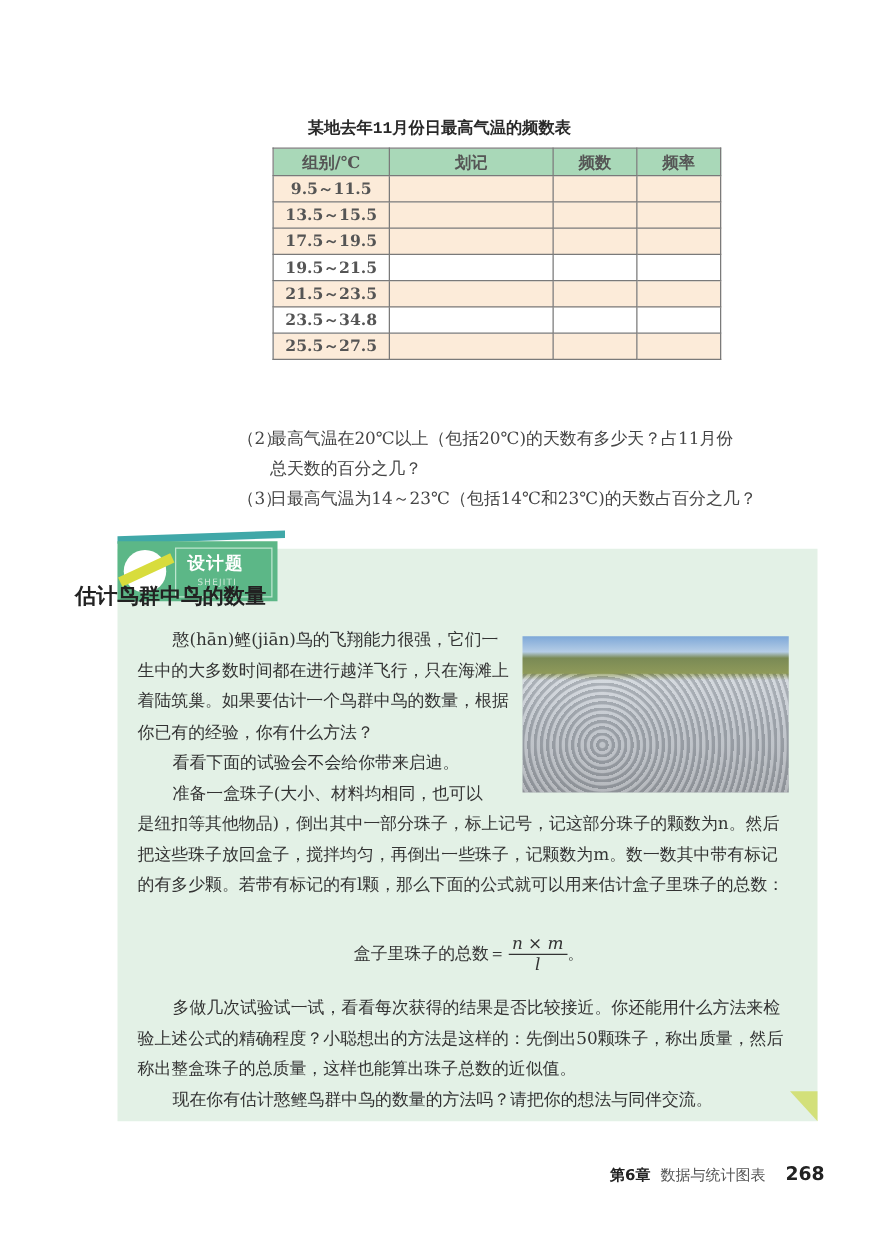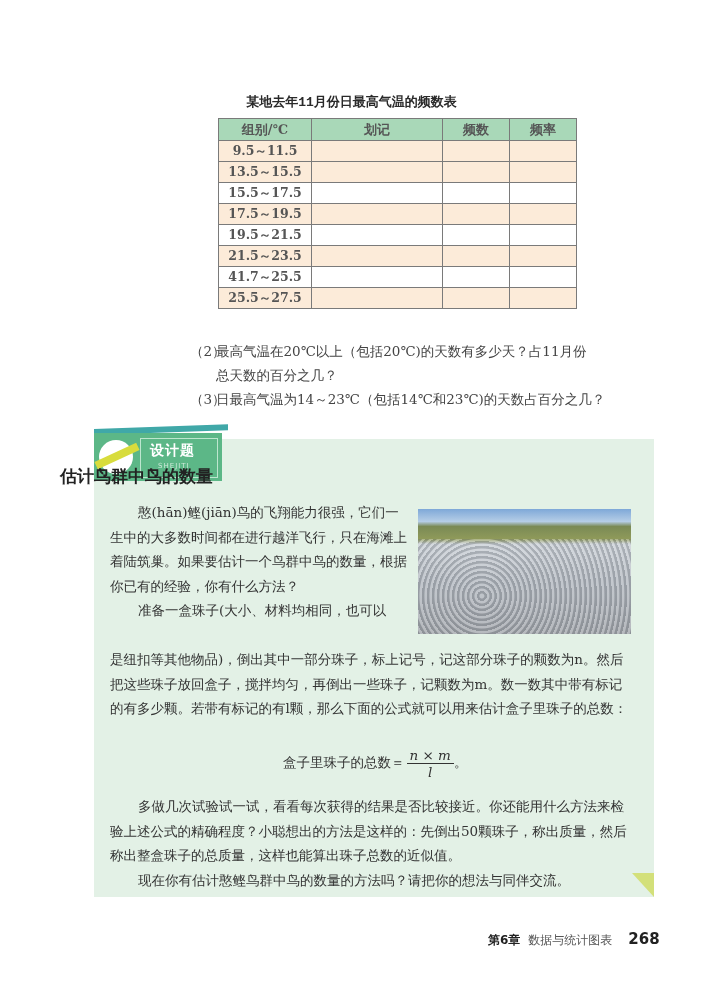--- a/index.html
+++ b/index.html
@@ -70,46 +70,40 @@
         <td></td>
         <td></td>
         <td></td>
       </tr>
     <tr class="odd">
         <td>13.5～15.5</td>
         <td></td>
         <td></td>
         <td></td>
       </tr>
-    <tr class="even">
-        <td>15.5～17.5</td>
-        <td></td>
-        <td></td>
-        <td></td>
-      </tr>
     <tr class="odd">
         <td>17.5～19.5</td>
         <td></td>
         <td></td>
         <td></td>
       </tr>
     <tr class="even">
         <td>19.5～21.5</td>
         <td></td>
         <td></td>
         <td></td>
       </tr>
     <tr class="odd">
         <td>21.5～23.5</td>
         <td></td>
         <td></td>
         <td></td>
       </tr>
     <tr class="even">
-        <td>41.7～25.5</td>
+        <td>23.5～34.8</td>
         <td></td>
         <td></td>
         <td></td>
       </tr>
     <tr class="odd">
         <td>25.5～27.5</td>
         <td></td>
         <td></td>
         <td></td>
       </tr>
@@ -132,20 +126,21 @@
 <div class="badge-stripe"></div>
 <div class="tab-title">设计题</div>
 <div class="tab-sub">SHEJITI</div>
 
 <div class="section-title">估计鸟群中鸟的数量</div>
 
 <div class="photo" title="海滩上密集的憨鲣鸟群"></div>
 
 <div class="para p1">
   <div class="indent">憨(hān)鲣(jiān)鸟的飞翔能力很强，它们一生中的大多数时间都在进行越洋飞行，只在海滩上着陆筑巢。如果要估计一个鸟群中鸟的数量，根据你已有的经验，你有什么方法？</div>
+  <div class="indent">看看下面的试验会不会给你带来启迪。</div>
   <div class="indent">准备一盒珠子(大小、材料均相同，也可以</div>
 </div>
 <div class="para p-full" style="top:647px;">是纽扣等其他物品)，倒出其中一部分珠子，标上记号，记这部分珠子的颗数为n。然后把这些珠子放回盒子，搅拌均匀，再倒出一些珠子，记颗数为m。数一数其中带有标记的有多少颗。若带有标记的有l颗，那么下面的公式就可以用来估计盒子里珠子的总数：</div>
 
 <div class="formula">
   <span>盒子里珠子的总数＝</span><span class="frac"><span class="top">n × m</span><span class="bot">l</span></span><span>。</span>
 </div>
 
 <div class="para p-full indent" style="top:794px;">多做几次试验试一试，看看每次获得的结果是否比较接近。你还能用什么方法来检验上述公式的精确程度？小聪想出的方法是这样的：先倒出50颗珠子，称出质量，然后称出整盒珠子的总质量，这样也能算出珠子总数的近似值。</div>
 <div class="para p-full indent" style="top:868px;">现在你有估计憨鲣鸟群中鸟的数量的方法吗？请把你的想法与同伴交流。</div>

